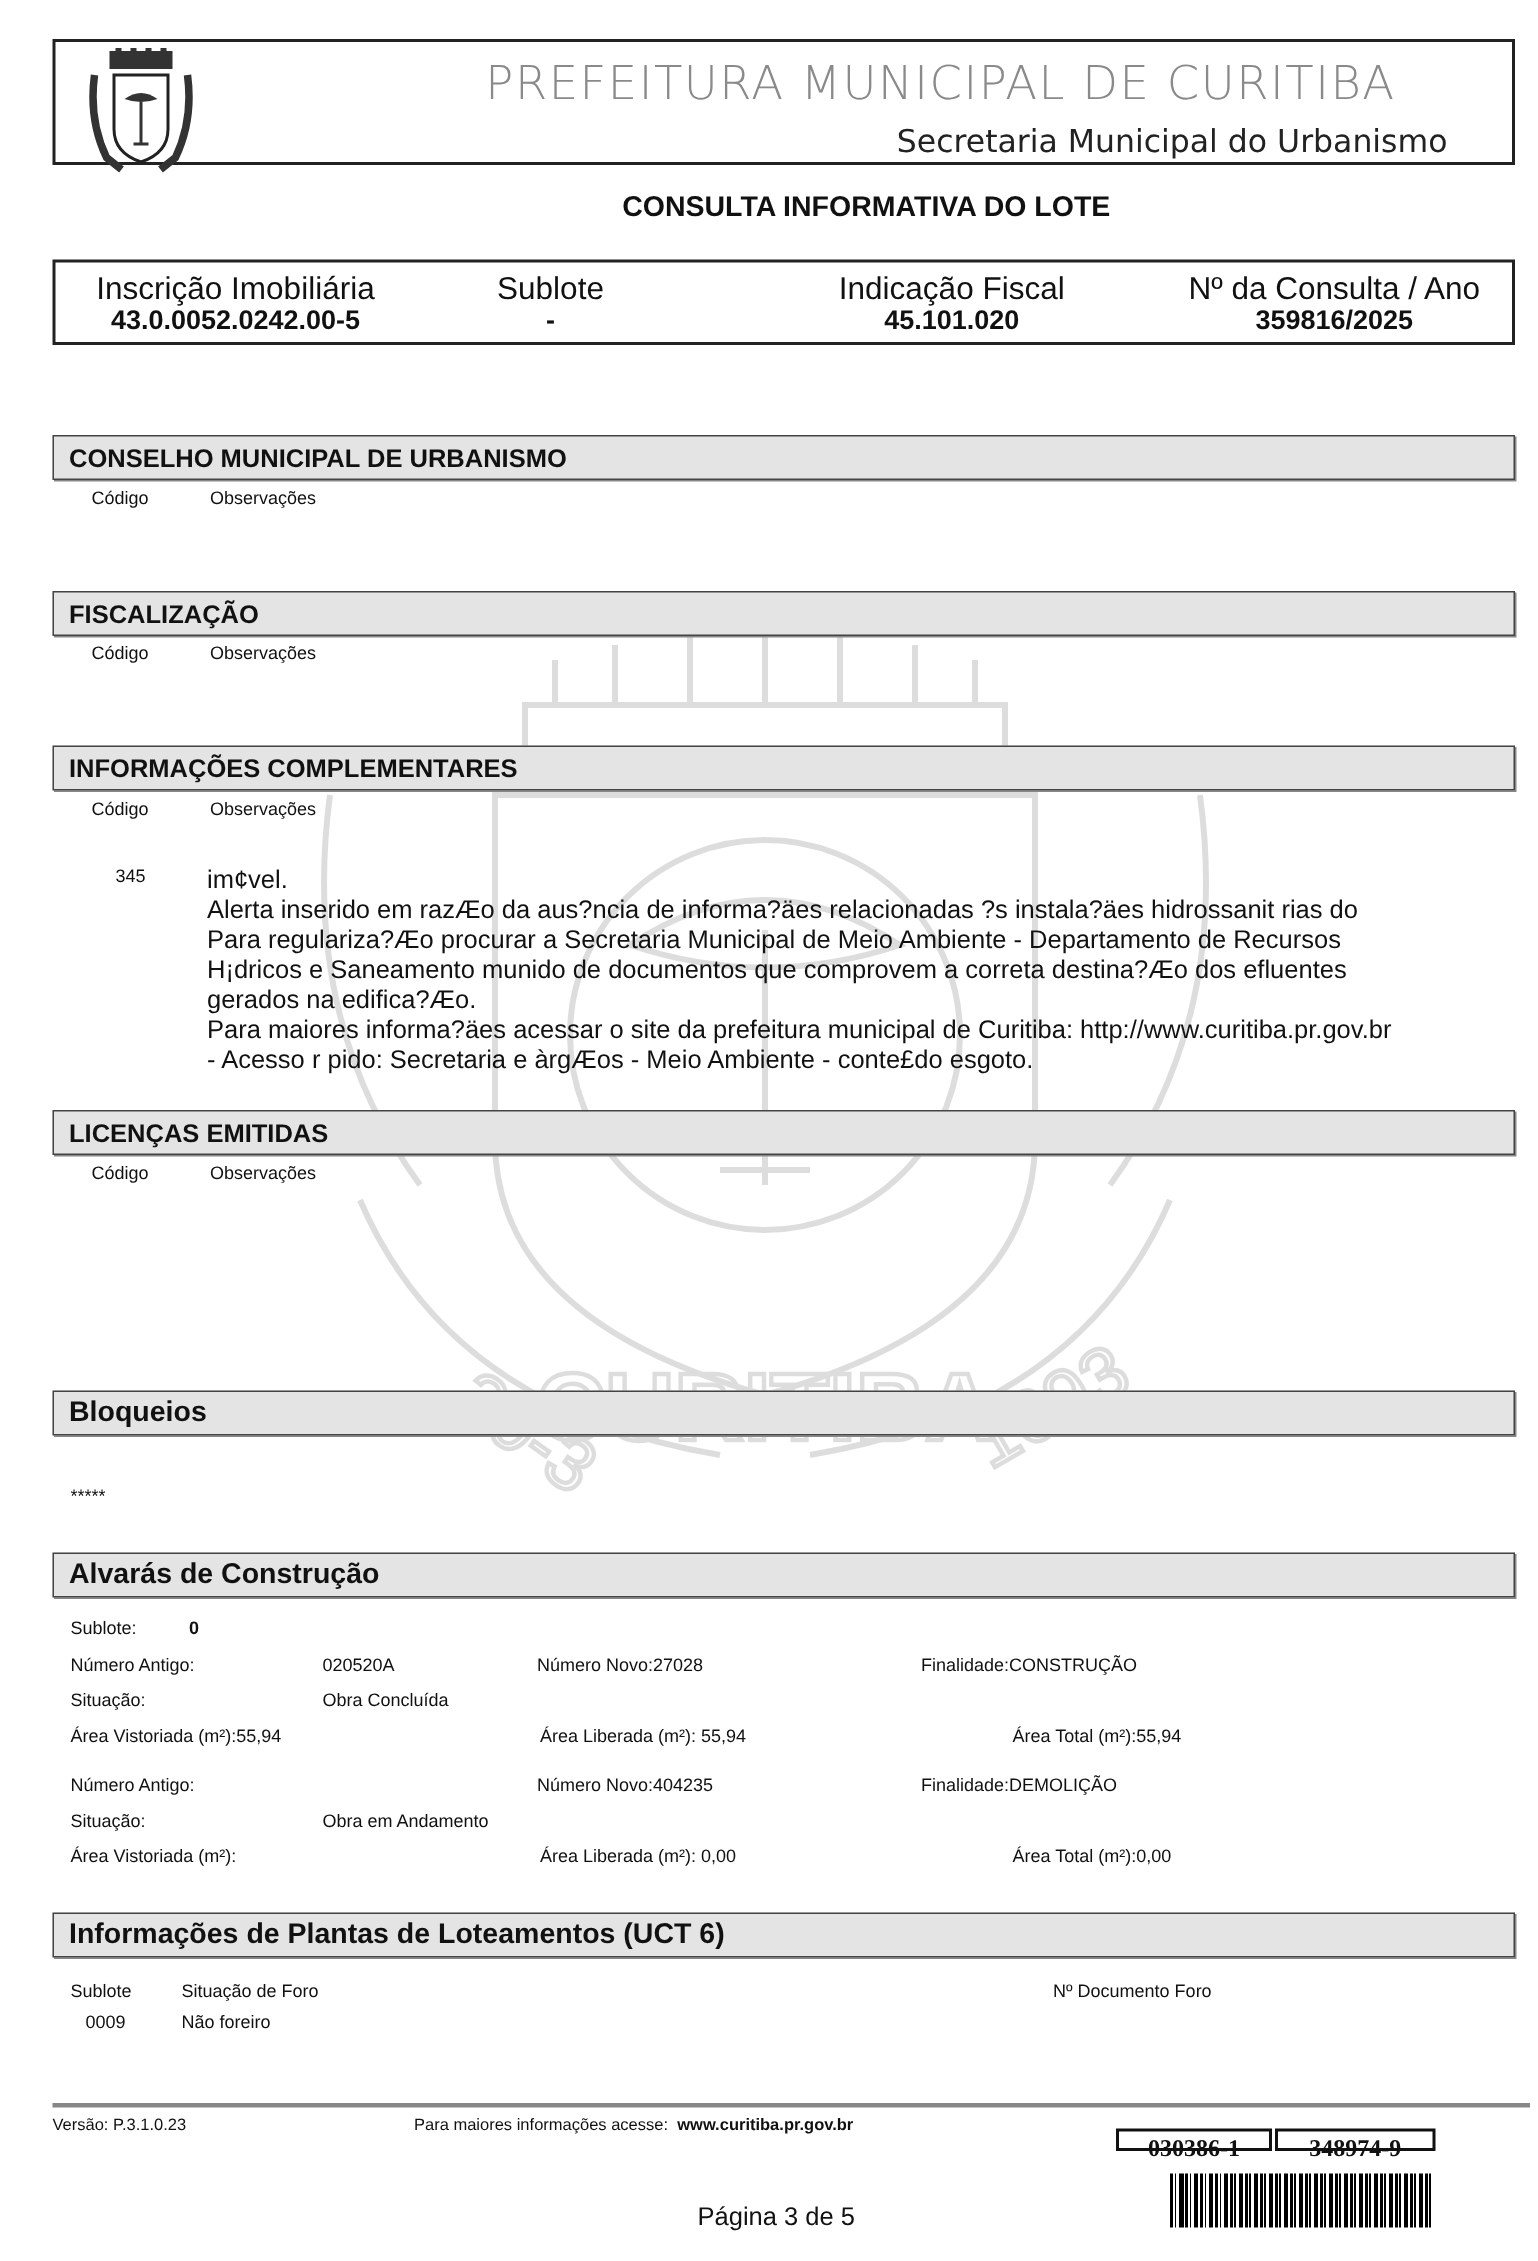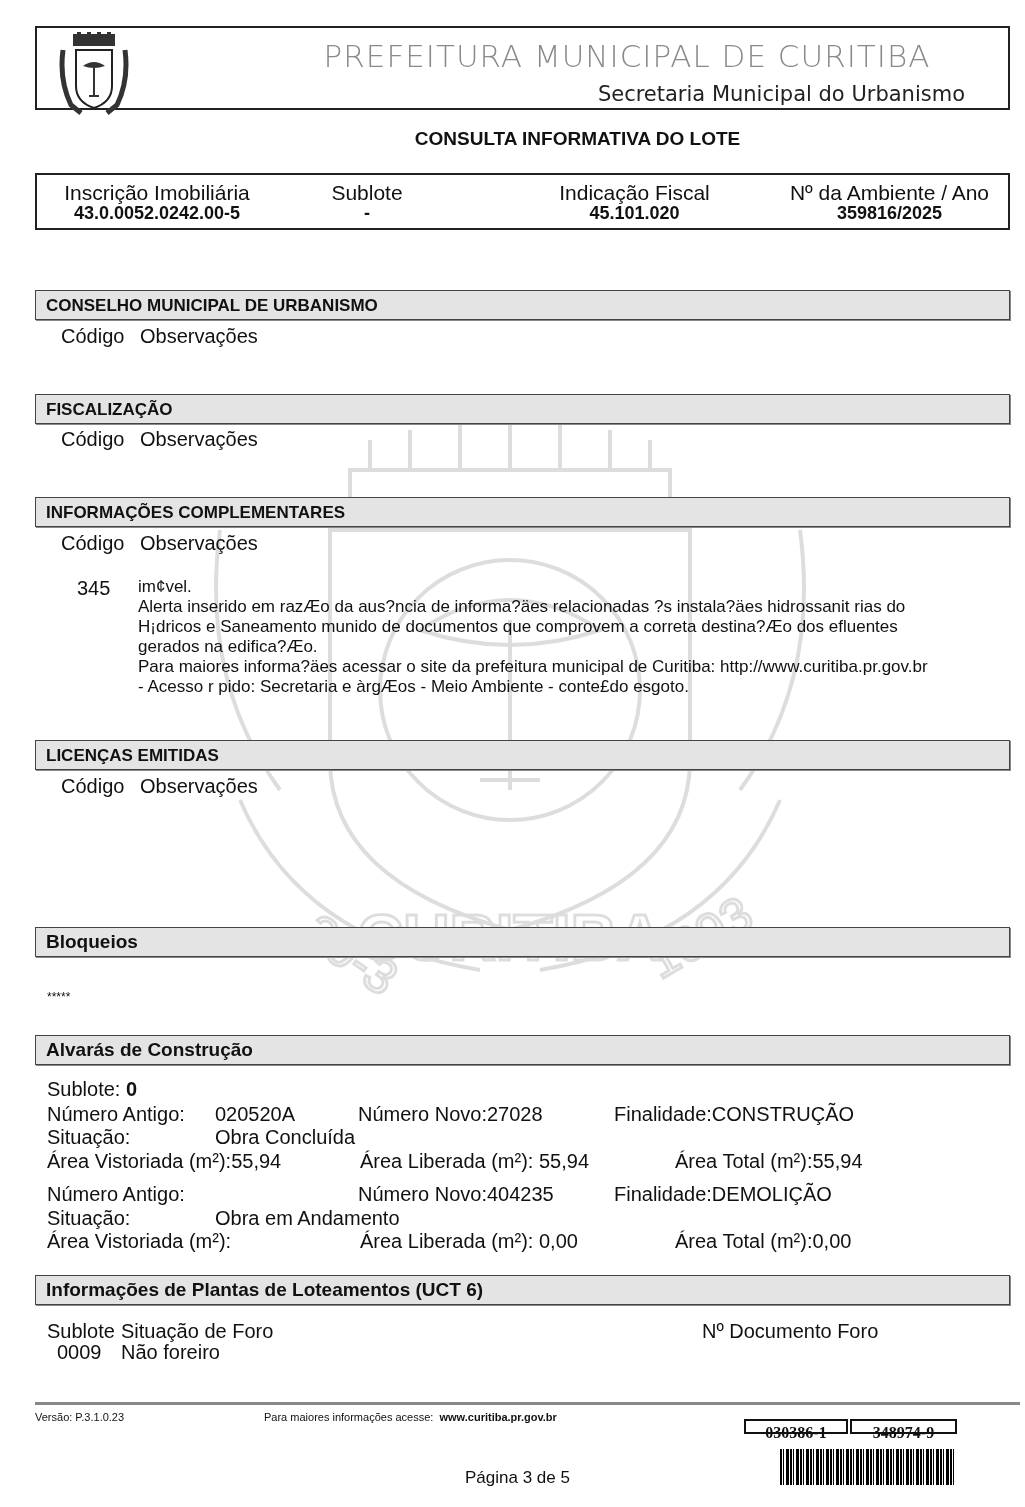--- a/index.html
+++ b/index.html
@@ -10,21 +10,21 @@
   .t2{position:absolute;left:228px;top:54px;width:700px;text-align:right;font-size:21px;color:#222;font-family:"DejaVu Sans",sans-serif;}
   .logo{position:absolute;left:22px;top:4px;width:70px;height:84px;}
   .title{left:0;top:128px;width:1155px;text-align:center;font-weight:bold;font-size:19px;}
   .idbox{left:35px;top:173px;width:975px;height:57px;border:2px solid #222;box-sizing:border-box;}
   .idcol{position:absolute;top:6px;text-align:center;}
   .idcol .l{font-size:21px;}
   .idcol .v{font-size:18px;font-weight:bold;margin-top:-2px;}
   .sec{left:35px;width:975px;height:30px;border:1px solid #444;box-sizing:border-box;background:#e4e4e4;box-shadow:1px 1px 0 #888;}
   .sec span{position:absolute;left:10px;top:5px;font-weight:bold;font-size:17px;}
   .sec.big span{font-size:19px;top:3px;}
-  .txt{font-size:20px;}
+  .txt{font-size:12px;}
   .body{font-size:17px;line-height:20px;}
   .watermark{left:180px;top:380px;width:660px;height:660px;opacity:0.13;}
   .foot{font-size:11px;}
   .codebox{border:2px solid #111;font-family:"Liberation Serif",serif;font-weight:bold;font-size:16px;text-align:center;height:15px;line-height:24px;box-sizing:border-box;}
   .barcode{left:780px;top:1449px;width:175px;height:36px;background:repeating-linear-gradient(90deg,#000 0 2px,#fff 2px 3px,#000 3px 4px,#fff 4px 6px,#000 6px 9px,#fff 9px 10px);}
 </style>
 </head>
 <body>
 
 <svg class="abs watermark" viewBox="0 0 660 660">
@@ -68,21 +68,21 @@
   </div>
   <div class="idcol" style="left:270px;width:120px;">
     <div class="l">Sublote</div>
     <div class="v">-</div>
   </div>
   <div class="idcol" style="left:510pxaja;left:510px;width:175px;">
     <div class="l">Indicação Fiscal</div>
     <div class="v">45.101.020</div>
   </div>
   <div class="idcol" style="left:745px;width:215px;">
-    <div class="l">Nº da Ambiente / Ano</div>
+    <div class="l">Nº da Consulta / Ano</div>
     <div class="v">359816/2025</div>
   </div>
 </div>
 
 <div class="abs sec" style="top:290px;">
     <span>CONSELHO MUNICIPAL DE URBANISMO</span>
   </div>
 <div class="abs txt" style="left:61px;top:325px;">Código</div>
 <div class="abs txt" style="left:140px;top:325px;">Observações</div>
 
@@ -94,20 +94,21 @@
 
 <div class="abs sec" style="top:497px;">
     <span>INFORMAÇÕES COMPLEMENTARES</span>
   </div>
 <div class="abs txt" style="left:61px;top:532px;">Código</div>
 <div class="abs txt" style="left:140px;top:532px;">Observações</div>
 <div class="abs txt" style="left:77px;top:577px;">345</div>
 <div class="abs body" style="left:138px;top:577px;width:870px;">
   <div>im¢vel.</div>
   <div>Alerta inserido em razÆo da aus?ncia de informa?äes relacionadas ?s instala?äes hidrossanit rias do</div>
+  <div>Para regulariza?Æo procurar a Secretaria Municipal de Meio Ambiente - Departamento de Recursos</div>
   <div>H¡dricos e Saneamento munido de documentos que comprovem a correta destina?Æo dos efluentes</div>
   <div>gerados na edifica?Æo.</div>
   <div>Para maiores informa?äes acessar o site da prefeitura municipal de Curitiba: http://www.curitiba.pr.gov.br</div>
   <div>- Acesso r pido: Secretaria e àrgÆos - Meio Ambiente - conte£do esgoto.</div>
 </div>
 
 <div class="abs sec" style="top:740px;">
     <span>LICENÇAS EMITIDAS</span>
   </div>
 <div class="abs txt" style="left:61px;top:775px;">Código</div>
@@ -152,17 +153,17 @@
     <span>Informações de Plantas de Loteamentos (UCT 6)</span>
   </div>
 <div class="abs txt" style="left:47px;top:1320px;">Sublote</div>
 <div class="abs txt" style="left:121px;top:1320px;">Situação de Foro</div>
 <div class="abs txt" style="left:702px;top:1320px;">Nº Documento Foro</div>
 <div class="abs txt" style="left:57px;top:1341px;">0009</div>
 <div class="abs txt" style="left:121px;top:1341px;">Não foreiro</div>
 
 <div class="abs" style="left:35px;top:1402px;width:985px;height:3px;background:#888;"></div>
 <div class="abs foot" style="left:35px;top:1411px;">Versão: P.3.1.0.23</div>
-<div class="abs foot" style="left:264px;top:1411px;"><span>Para maiores informações acesse:</span>&nbsp;&nbsp;<b>www.curitiba.pr.gov.br</b></div>
+<div class="abs foot" style="left:276px;top:1411px;"><span>Para maiores informações acesse:</span>&nbsp;&nbsp;<b>www.curitiba.pr.gov.br</b></div>
 <div class="abs codebox" style="left:744px;top:1419px;width:104px;">030386-1</div>
 <div class="abs codebox" style="left:850px;top:1419px;width:107px;">348974-9</div>
 <div class="abs barcode"></div>
 <div class="abs" style="left:0;top:1468px;width:1035px;text-align:center;font-size:17px;">Página 3 de 5</div>
 
 </body></html>

